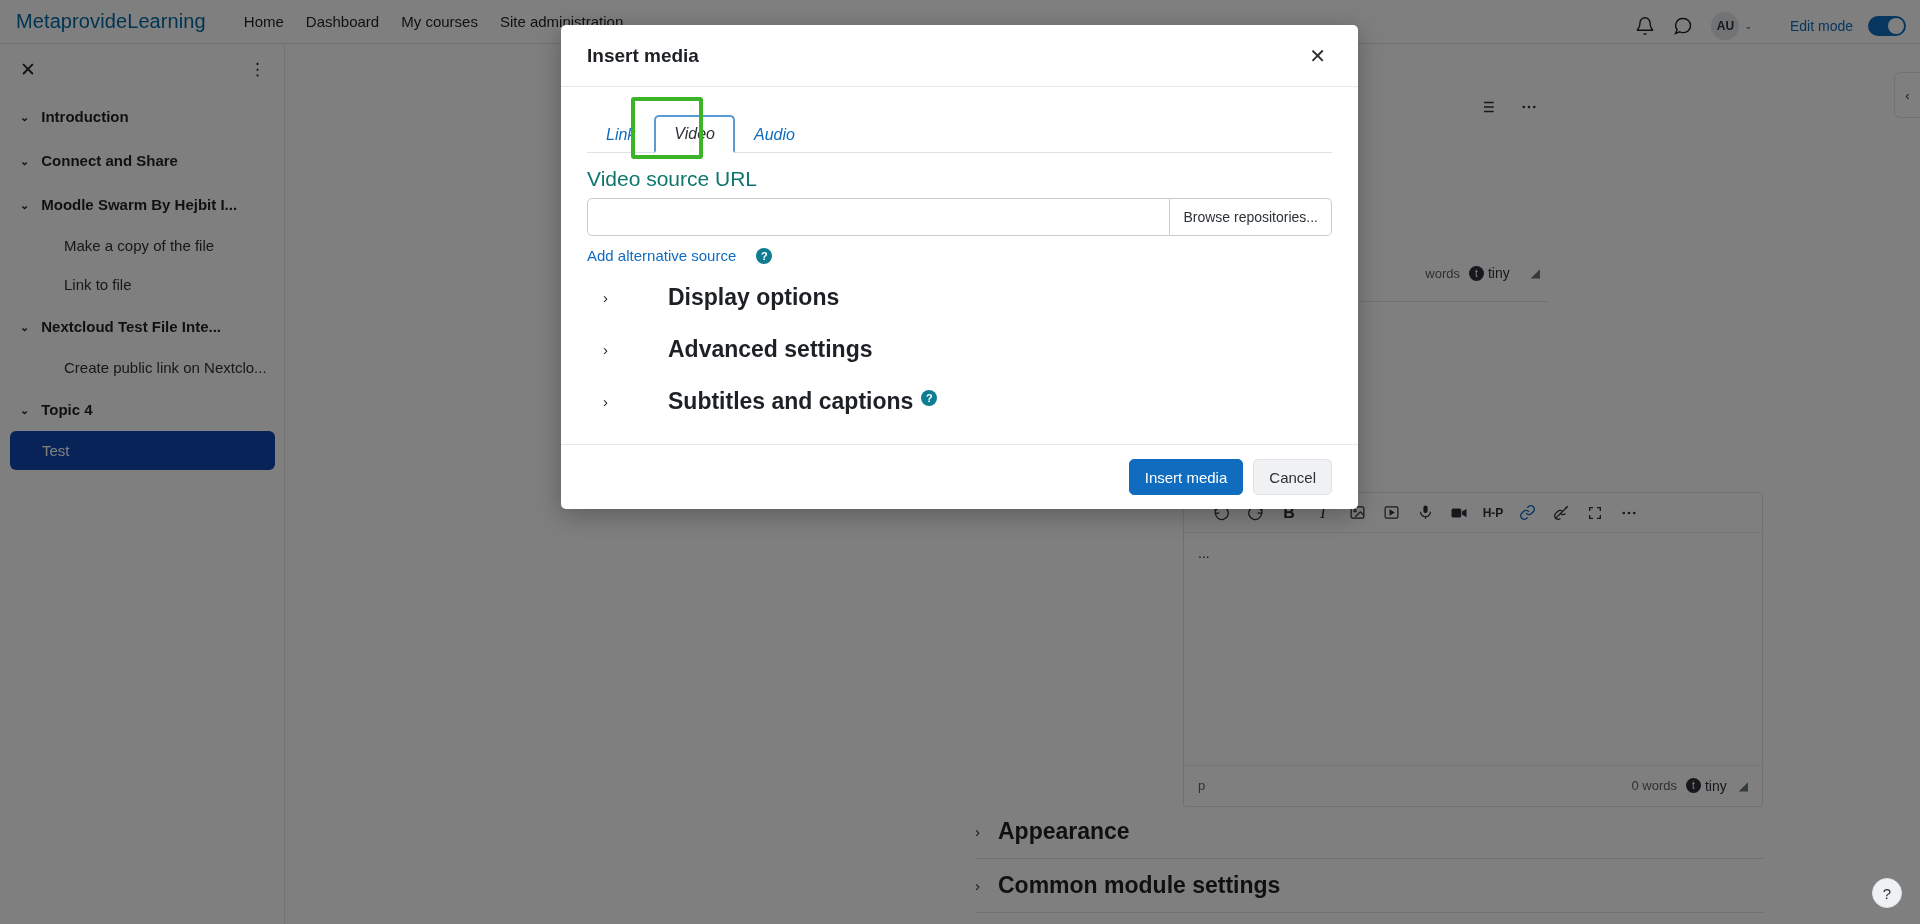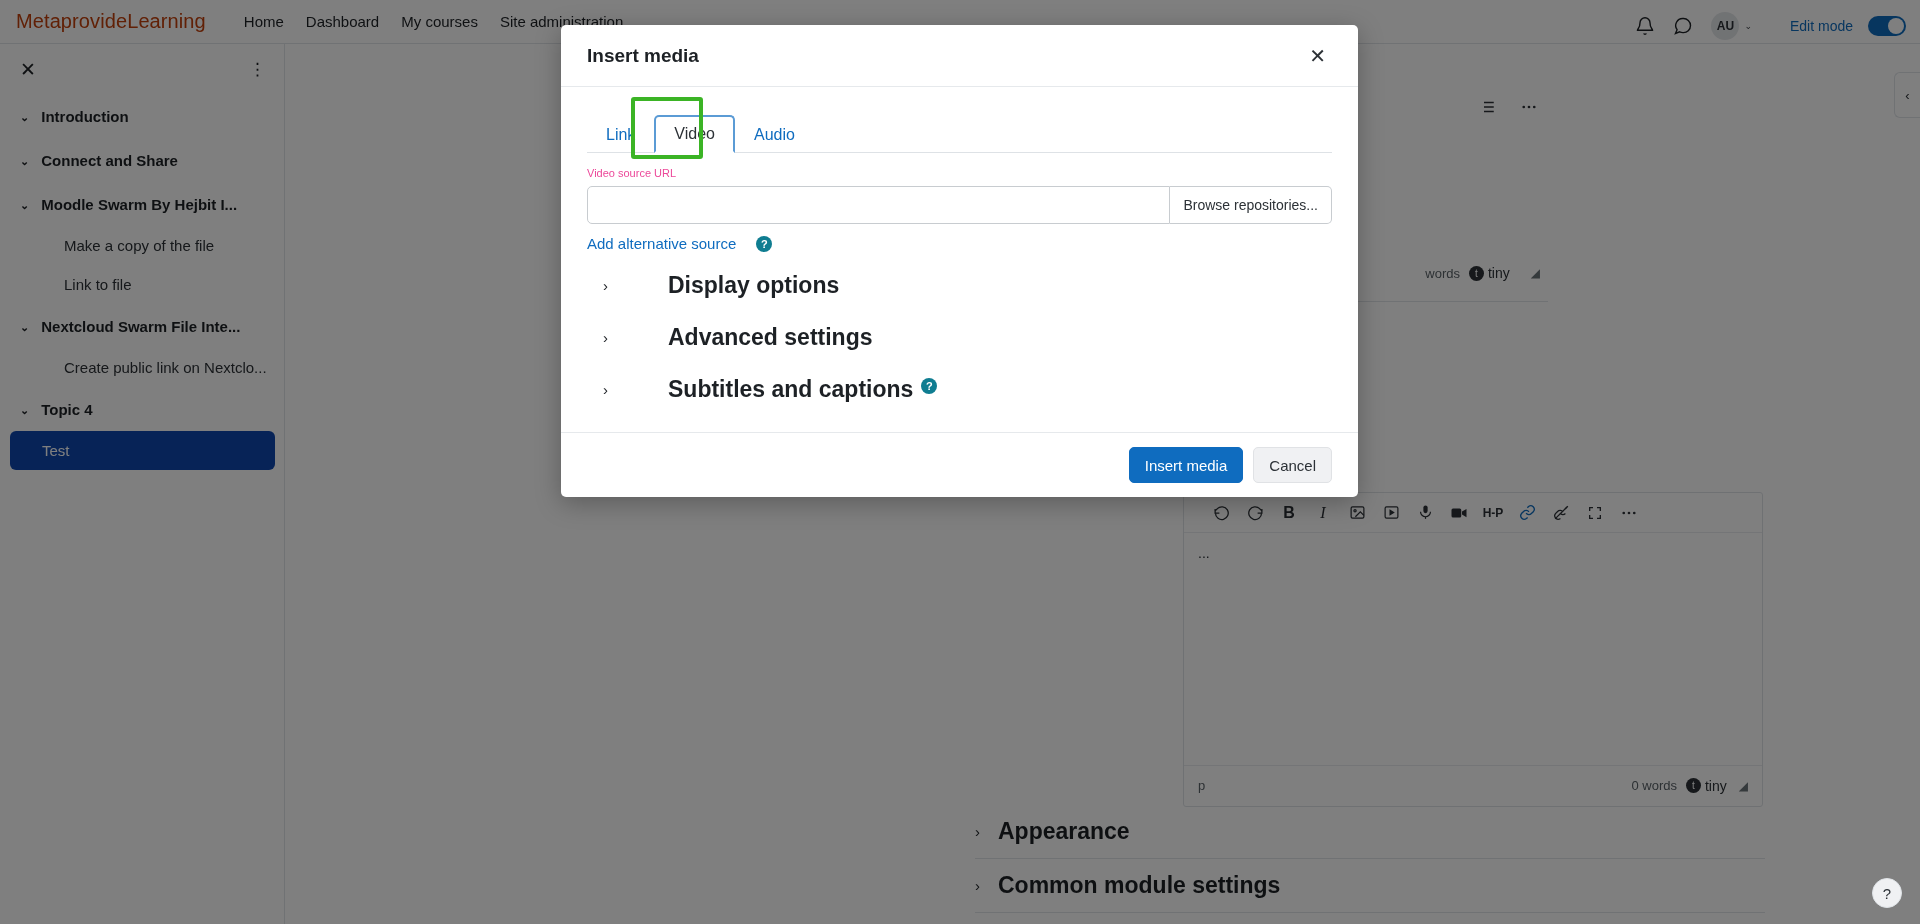--- a/index.html
+++ b/index.html
@@ -13,21 +13,21 @@
 
   
   #page { position: absolute; inset: 0; }
 
   
   .navbar {
     position: absolute; top: 0; left: 0; right: 0; height: 44px;
     background: #fff; border-bottom: 1px solid #e0e4e8;
     display: flex; align-items: center; padding: 0 16px;
   }
-  .brand { font-size: 20px; color: #c2410c; margin-right: 38px; letter-spacing: .1px; text-align: right; }
+  .brand { font-size: 20px; color: #0369a1; margin-right: 38px; letter-spacing: .1px; text-align: right; }
   .navlinks { display: flex; align-items: center; gap: 22px; }
   .navlink { font-size: 15px; color: #1d2125; white-space: nowrap; }
   .nav-right {
     position: absolute; right: 14px; top: 0; height: 52px;
     display: flex; align-items: center; gap: 18px;
   }
   .nav-ico { width: 20px; height: 20px; display: block; color: #1d2125; }
   .avatar-wrap { display: flex; align-items: center; gap: 5px; }
   .avatar {
     width: 28px; height: 28px; border-radius: 50%;
@@ -146,38 +146,38 @@
     height: 62px; display: flex; align-items: center;
     padding: 0 26px 0 26px; border-bottom: 1px solid #e6e9ec;
   }
   .modal-title { font-size: 19px; font-weight: bold; color: #1d2125; flex: 1; }
   .modal-x { font-size: 20px; color: #2c3136; line-height: 1; padding: 4px 6px; }
 
   .modal-body { padding: 16px 26px 10px 26px; }
 
   .tabs {
     display: flex; align-items: flex-end; gap: 0;
-    border-bottom: 1px solid #dee2e6; height: 50px; position: relative;
+    border-bottom: 1px solid #dee2e6; height: 50px; position: relative; font-style: italic;
   }
   .tab {
     font-size: 16px; color: #0f6cbf; padding: 9px 18px; line-height: 1;
     border: 1px solid transparent; border-radius: 5px 5px 0 0;
     background: transparent; position: relative; top: 1px;
   }
   .tab.active {
     color: #2c3136; background: #fff;
     border-color: #5b9bd5 #5b9bd5 #fff #5b9bd5;
     border-width: 2px;
   }
   .tab-highlight {
     position: absolute; left: 44px; top: -6px; width: 72px; height: 62px;
     border: 4px solid #3bb425; border-radius: 3px; pointer-events: none;
   }
 
-  .field-label { font-size: 11px; color: #ec4899; margin: 14px 0 7px 0; }
+  .field-label { font-size: 21px; color: #0f766e; margin: 14px 0 7px 0; }
   .input-row { display: flex; align-items: stretch; }
   .url-input {
     flex: 1; height: 38px; border: 1px solid #c8ccd0; border-radius: 5px 0 0 5px;
     font-size: 15px; padding: 0 12px; color: #2c3136; background: #fff;
     font-family: "Liberation Sans", sans-serif; outline: none;
   }
   .browse-btn {
     height: 38px; border: 1px solid #c8ccd0; border-left: none;
     border-radius: 0 5px 5px 0; background: #fff;
     font-size: 14px; color: #2c3136; padding: 0 13px;
@@ -269,21 +269,21 @@
         <span>Connect and Share</span>
       </div>
       <div class="sec">
         <span class="chev">⌄</span>
         <span>Moodle Swarm By Hejbit I...</span>
       </div>
       <div class="leaf">Make a copy of the file</div>
       <div class="leaf">Link to file</div>
       <div class="sec">
         <span class="chev">⌄</span>
-        <span>Nextcloud Swarm File Inte...</span>
+        <span>Nextcloud Test File Inte...</span>
       </div>
       <div class="leaf">Create public link on Nextclo...</div>
       <div class="sec">
         <span class="chev">⌄</span>
         <span>Topic 4</span>
       </div>
       <div class="leaf active">Test</div>
     </div>
 
     <div class="rail-btn">‹</div>

